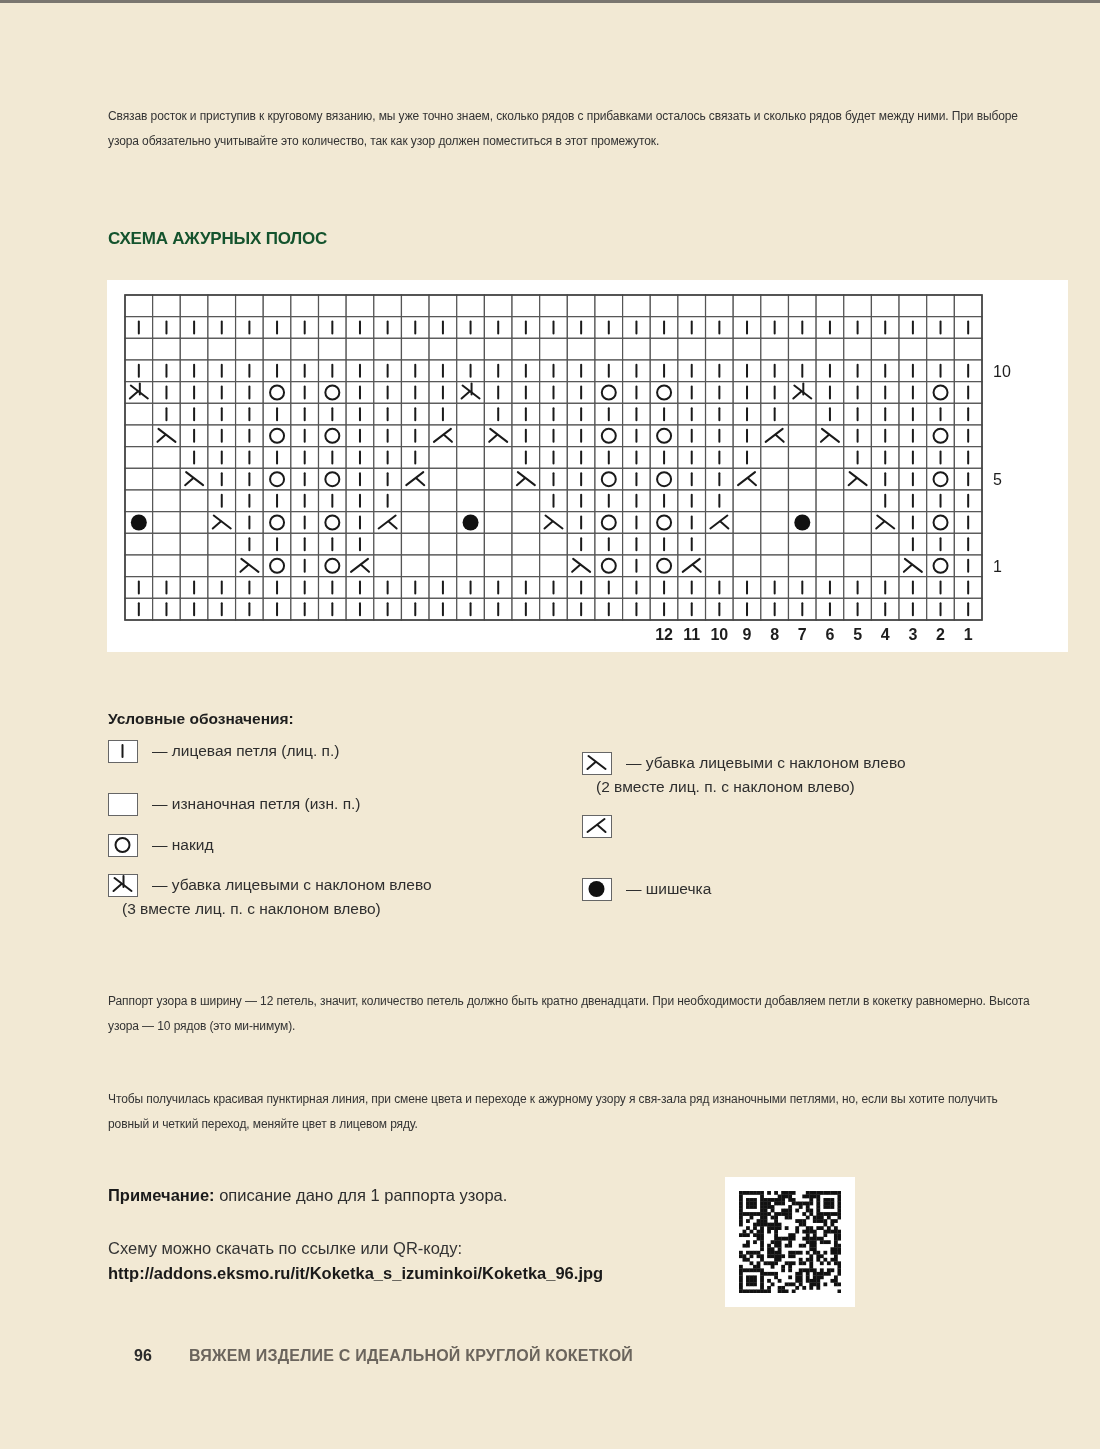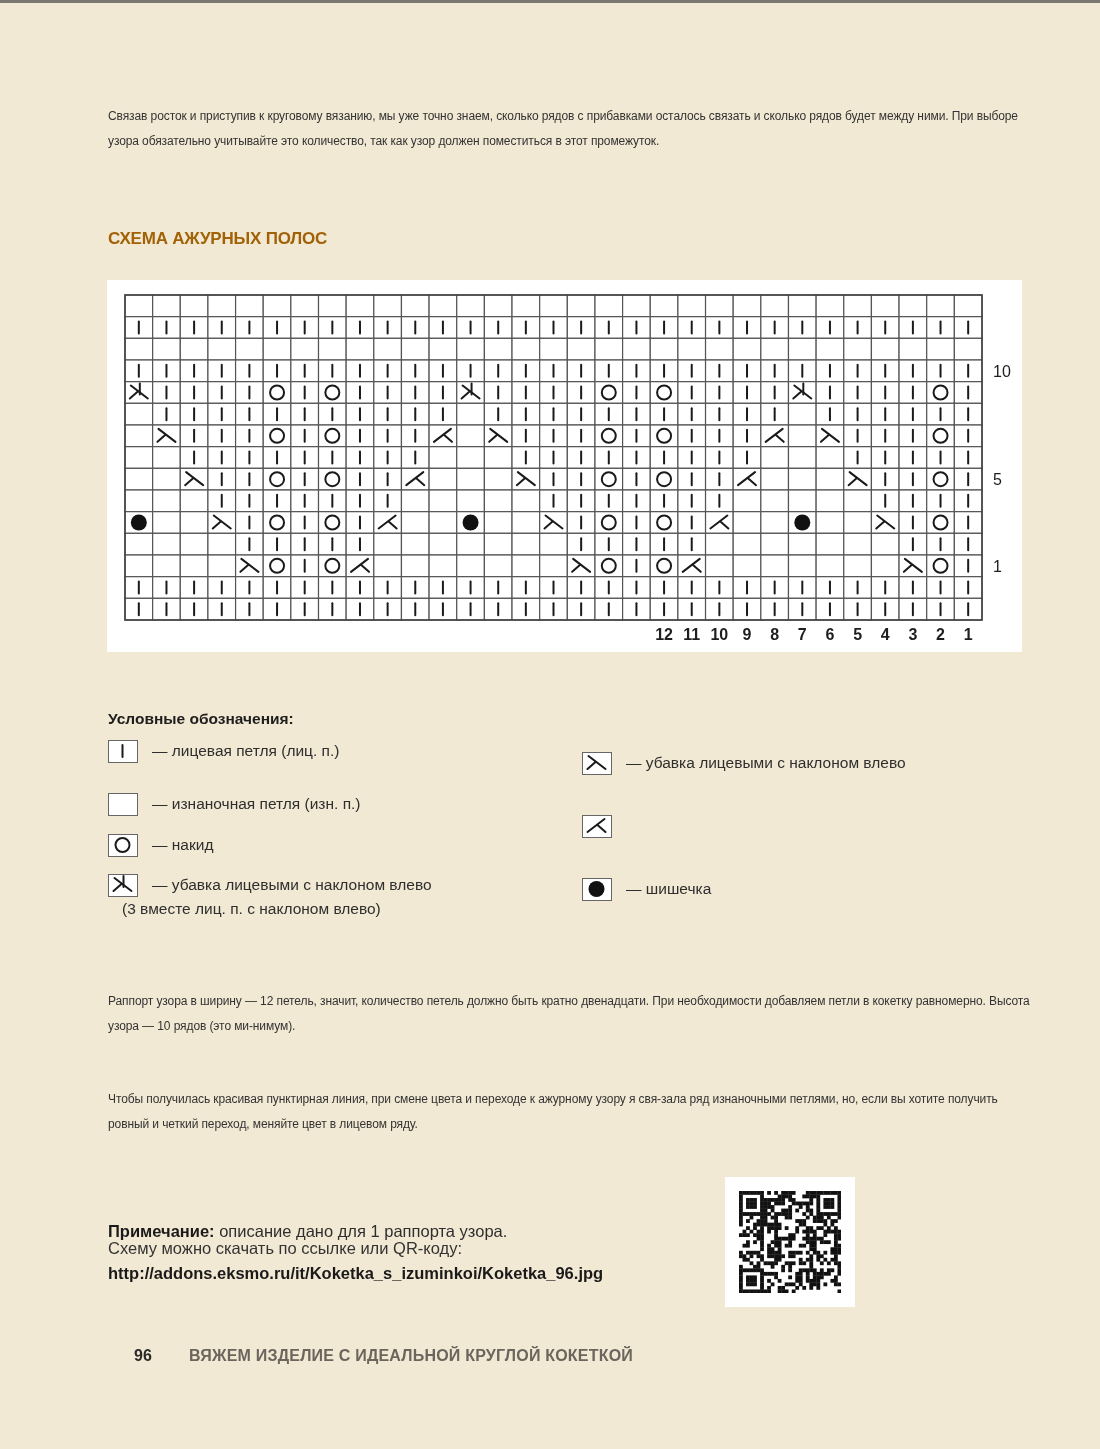--- a/index.html
+++ b/index.html
@@ -5,31 +5,31 @@
   html, body { margin: 0; padding: 0; }
   body {
     width: 1100px; height: 1449px; position: relative; overflow: hidden;
     background: #f2e9d4;
     font-family: "Liberation Sans", sans-serif;
     color: #2b2b2b;
   }
   .topbar { position: absolute; left: 0; top: 0; width: 1100px; height: 3px; background: #7a7670; }
   .para { position: absolute; left: 108px; font-size: 12px; line-height: 25px; color: #333; letter-spacing: -0.1px; }
   .p1 { top: 104px; width: 930px; }
-  .heading { position: absolute; left: 108px; top: 229px; font-size: 17px; font-weight: bold; color: #a16207; letter-spacing: -0.2px; }
-  .chart-box { position: absolute; left: 107px; top: 280px; width: 915px; height: 372px; background: #ffffff; }
+  .heading { position: absolute; left: 108px; top: 229px; font-size: 17px; font-weight: bold; color: #14532d; letter-spacing: -0.2px; }
+  .chart-box { position: absolute; left: 107px; top: 280px; width: 915px; height: 372px; background: #ffffff; padding-left: 46px; }
   .chart-box svg { position: absolute; left: 0; top: 0; }
   .legend-title { position: absolute; left: 108px; top: 710px; font-size: 15.5px; font-weight: bold; color: #1e1e1e; }
   .legend-item { position: absolute; display: flex; align-items: flex-start; }
   .legend-sym { width: 30px; height: 23px; border: 1.5px solid #666; background: #fff; box-sizing: border-box; flex: none; position: relative; }
   .legend-sym svg { position: absolute; left: 0; top: 0; }
   .legend-text { margin-left: 14px; font-size: 15.5px; line-height: 24px; color: #2e2e2e; margin-top: -1px; }
   .p2 { top: 989px; width: 930px; }
   .p3 { top: 1087px; width: 930px; }
-  .note { position: absolute; left: 108px; top: 1222px; font-size: 16.5px; color: #2e2e2e; }
+  .note { position: absolute; left: 108px; top: 1186px; font-size: 16.5px; color: #2e2e2e; }
   .note b { color: #1a1a1a; }
   .link-para { position: absolute; left: 108px; top: 1236px; font-size: 16.5px; line-height: 25px; color: #333; width: 560px; }
   .link-para b { color: #1a1a1a; }
   .qr-box { position: absolute; left: 725px; top: 1177px; width: 130px; height: 130px; background: #fff; }
   .qr-box svg { position: absolute; left: 14px; top: 14px; }
   .footer-num { position: absolute; left: 134px; top: 1347px; font-size: 16px; font-weight: bold; color: #2a2a2a; }
   .footer-title { position: absolute; left: 189px; top: 1347px; font-size: 16px; font-weight: bold; color: #6b655d; letter-spacing: 0.2px; }
 </style>
 </head>
 <body>
@@ -2492,20 +2492,21 @@
     </div>
     <div class="legend-item" style="left: 582px; top: 752px;">
       <div class="legend-sym">
         <svg width="27" height="20">
           <line x1="5.5" y1="3" x2="22.5" y2="16" stroke="#1a1a1a" stroke-width="2" fill="none" stroke-linecap="round"></line>
           <line x1="12.5" y1="9" x2="4.5" y2="16" stroke="#1a1a1a" stroke-width="2" fill="none" stroke-linecap="round"></line>
         </svg>
       </div>
       <div class="legend-text">
         <div>— убавка лицевыми с наклоном влево</div>
+        <div style="margin-left: -30px;">(2 вместе лиц. п.  с наклоном влево)</div>
       </div>
     </div>
     <div class="legend-item" style="left: 582px; top: 815px;">
       <div class="legend-sym">
         <svg width="27" height="20">
           <line x1="21.5" y1="3" x2="4.5" y2="16" stroke="#1a1a1a" stroke-width="2" fill="none" stroke-linecap="round"></line>
           <line x1="14.5" y1="9" x2="22.5" y2="16" stroke="#1a1a1a" stroke-width="2" fill="none" stroke-linecap="round"></line>
         </svg>
       </div>
     </div>

